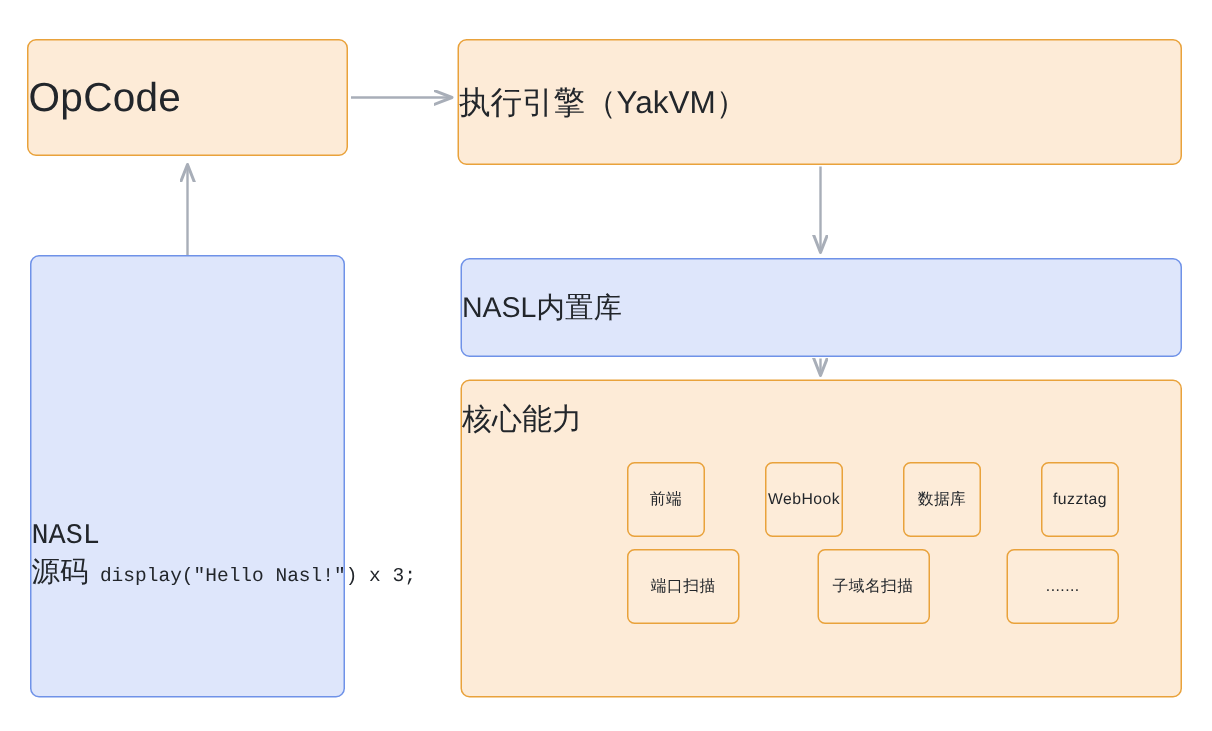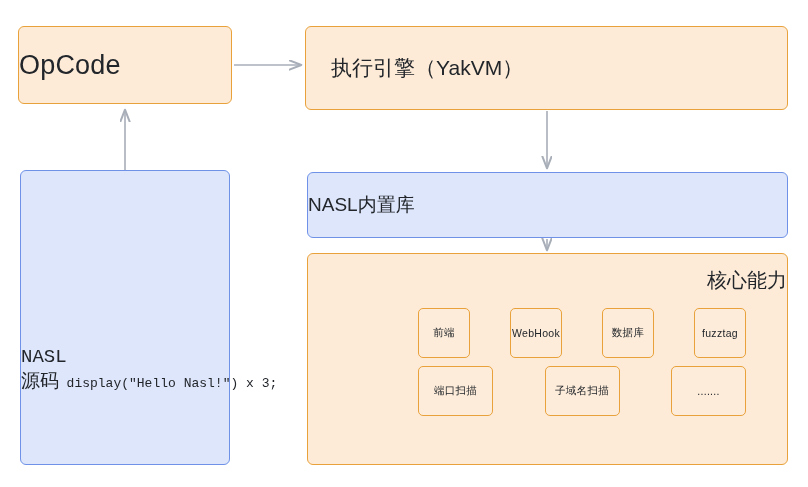--- a/index.html
+++ b/index.html
@@ -49,21 +49,20 @@
     letter-spacing: 0.2px;
     color: #22262b;
   }
 
   #node-engine {
     left: 305px; top: 26px; width: 483px; height: 84px;
   }
   #node-engine .node-label {
     font-size: 21px;
     color: #22262b;
-    margin-left: 25px;
   }
 
   #node-source {
     left: 20px; top: 170px; width: 210px; height: 295px;
     flex-direction: row;
     justify-content: flex-start;
     padding-top: 105px;
     font-family: Liberation Mono, monospace;
   }
   #node-source .node-label {
@@ -82,21 +81,21 @@
   }
   #node-stdlib .node-label {
     font-size: 19px;
     color: #22262b;
   }
 
   #node-core {
     left: 307px; top: 253px; width: 481px; height: 212px;
     flex-direction: column;
     justify-content: flex-start;
-    align-items: flex-end;
+    align-items: flex-start;
     padding-top: 14px;
   }
   #node-core .core-title {
     font-size: 20px;
     color: #22262b;
     line-height: 1.2;
   }
 
   .chip-row {
     position: absolute;

